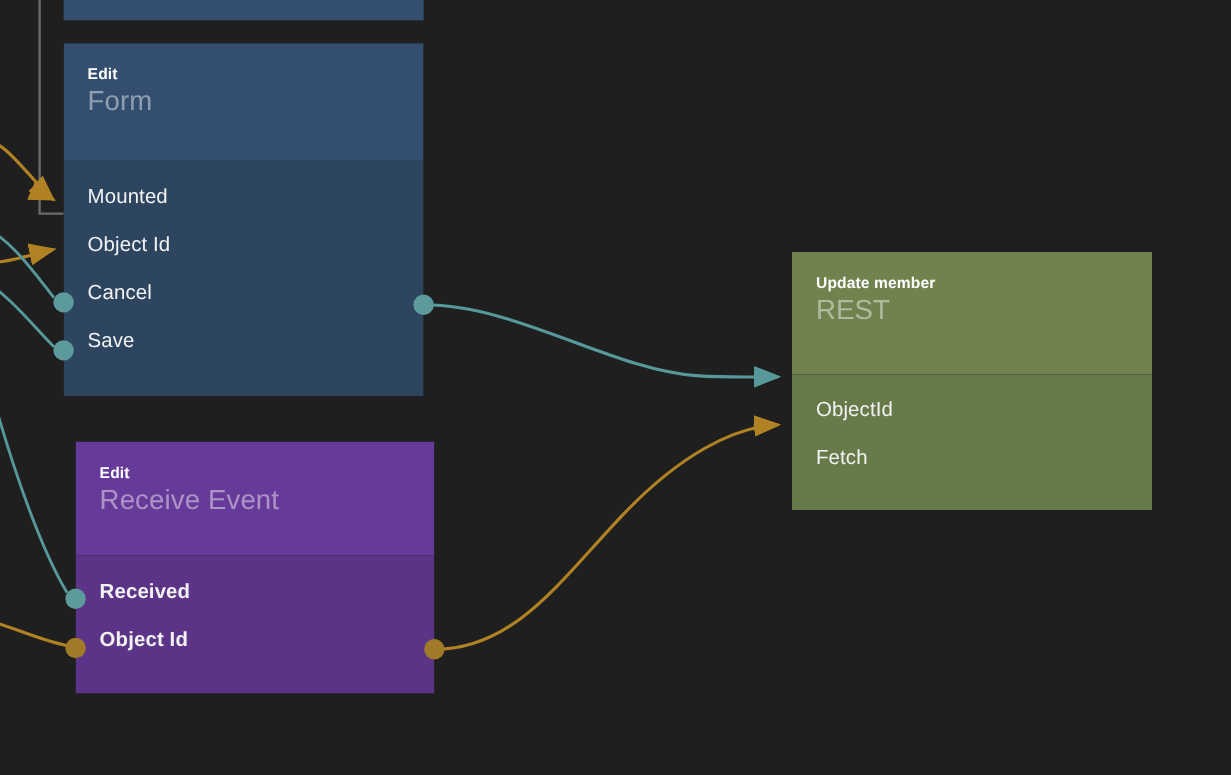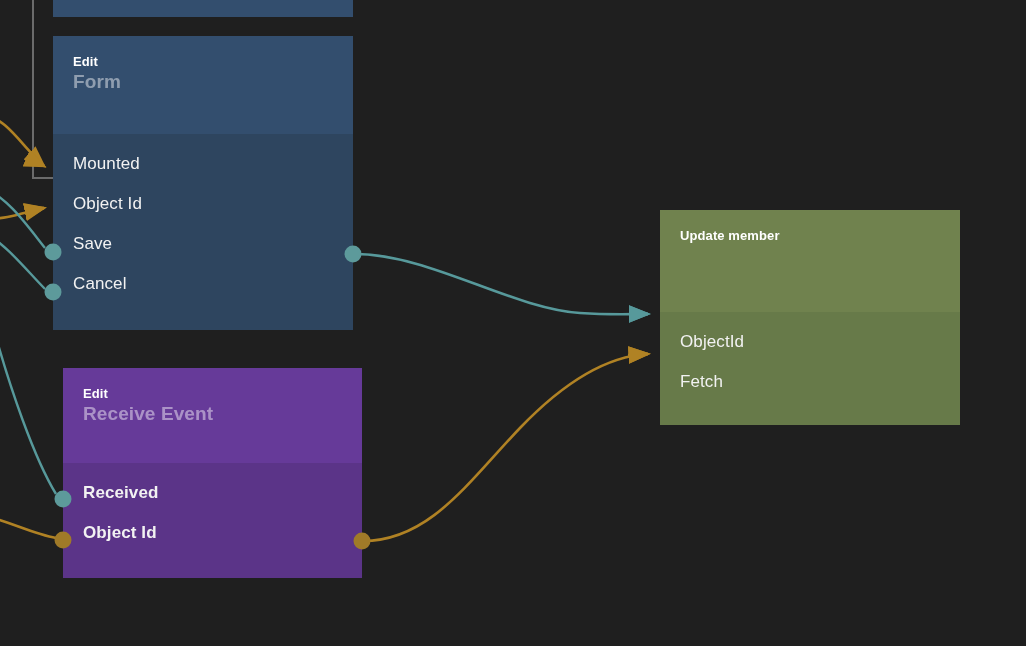--- a/index.html
+++ b/index.html
@@ -46,22 +46,22 @@
     box-sizing: border-box;
   }
   .node-title {
     font-size: 13px;
     font-weight: bold;
     color: #ffffff;
     line-height: 1.25;
     letter-spacing: 0.1px;
   }
   .node-subtitle {
-    font-size: 19px;
-    font-weight: bold;
+    font-size: 23px;
+    font-weight: normal;
     color: rgba(255,255,255,0.45);
     line-height: 1.3;
     letter-spacing: 0.1px;
   }
   .node-body {
     box-sizing: border-box;
     padding-top: 10px;
   }
   .port-row {
     position: relative;
@@ -166,24 +166,24 @@
       <div class="node-subtitle">Form</div>
     </div>
     <div class="node-body" style="background:#2e455f; height:234px;">
       <div class="port-row">
         <span class="port-label">Mounted</span>
       </div>
       <div class="port-row">
         <span class="port-label">Object Id</span>
       </div>
       <div class="port-row">
+        <span class="port-label">Cancel</span>
+      </div>
+      <div class="port-row">
         <span class="port-label">Save</span>
-      </div>
-      <div class="port-row">
-        <span class="port-label">Cancel</span>
       </div>
     </div>
   </div>
 
   <div class="node" id="node-edit-receive">
     <div class="node-header" style="background:#663a99;">
       <div class="node-title">Edit</div>
       <div class="node-subtitle">Receive Event</div>
     </div>
     <div class="node-body" style="background:#5b3488; height:115px;font-weight:bold;">
@@ -192,20 +192,21 @@
       </div>
       <div class="port-row">
         <span class="port-label">Object Id</span>
       </div>
     </div>
   </div>
 
   <div class="node" id="node-update-member">
     <div class="node-header" style="background:#70824e;">
       <div class="node-title">Update member</div>
+      <div class="node-subtitle">REST</div>
     </div>
     <div class="node-body" style="background:#677a49; height:113px;">
       <div class="port-row">
         <span class="port-label">ObjectId</span>
       </div>
       <div class="port-row">
         <span class="port-label">Fetch</span>
       </div>
     </div>
   </div>

